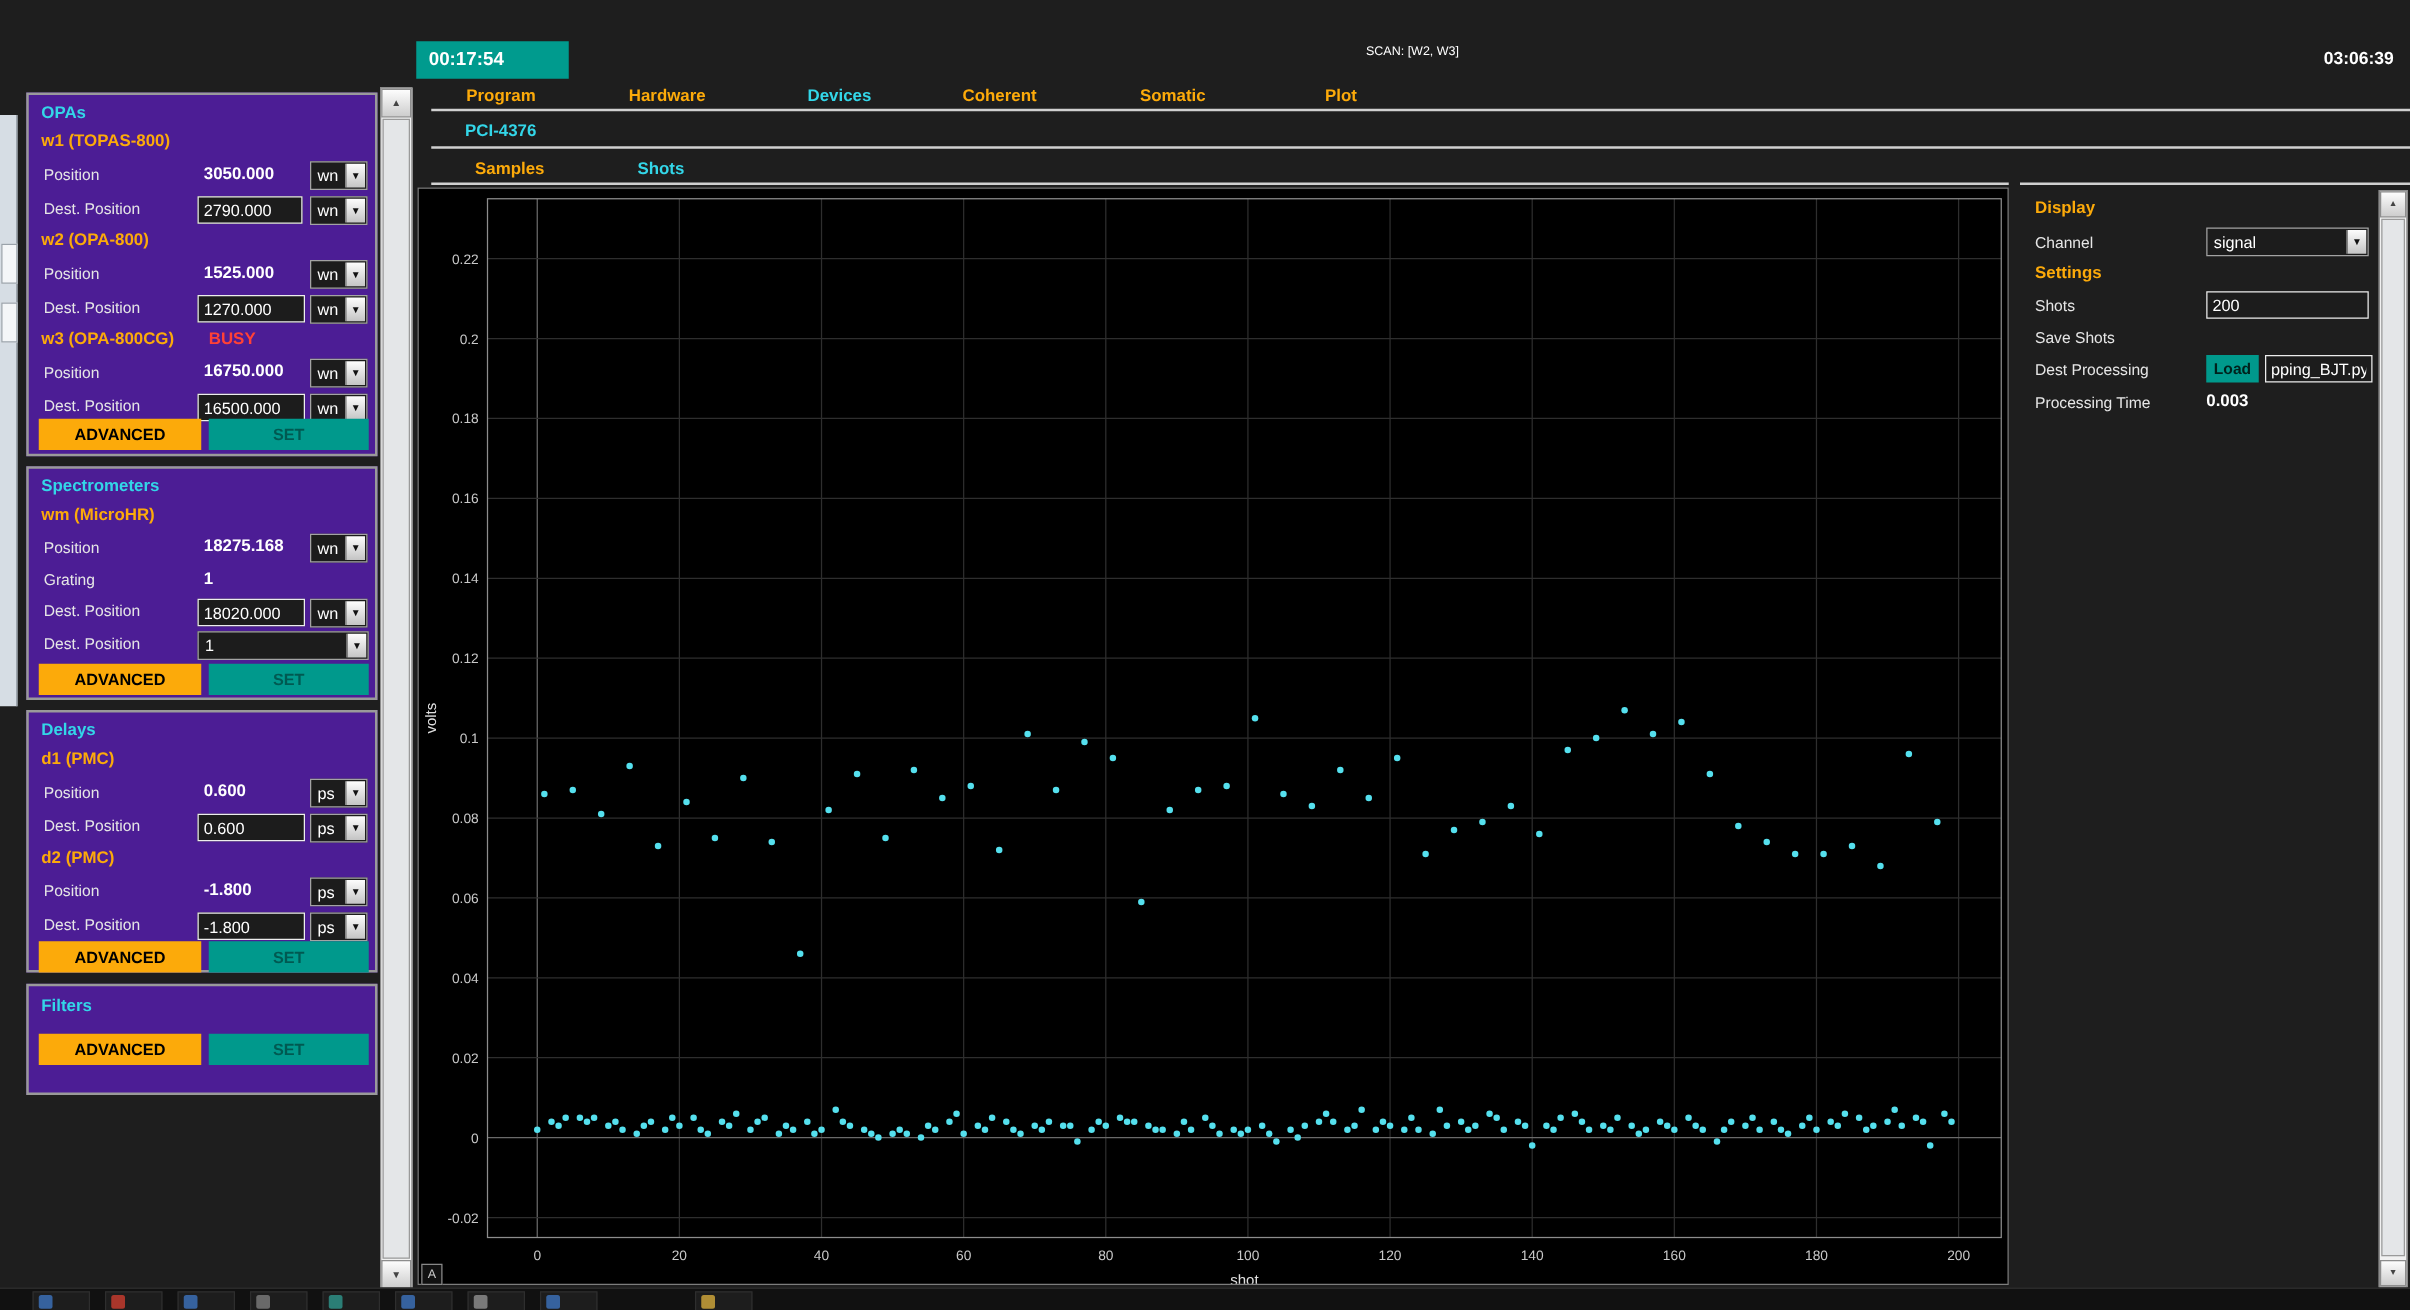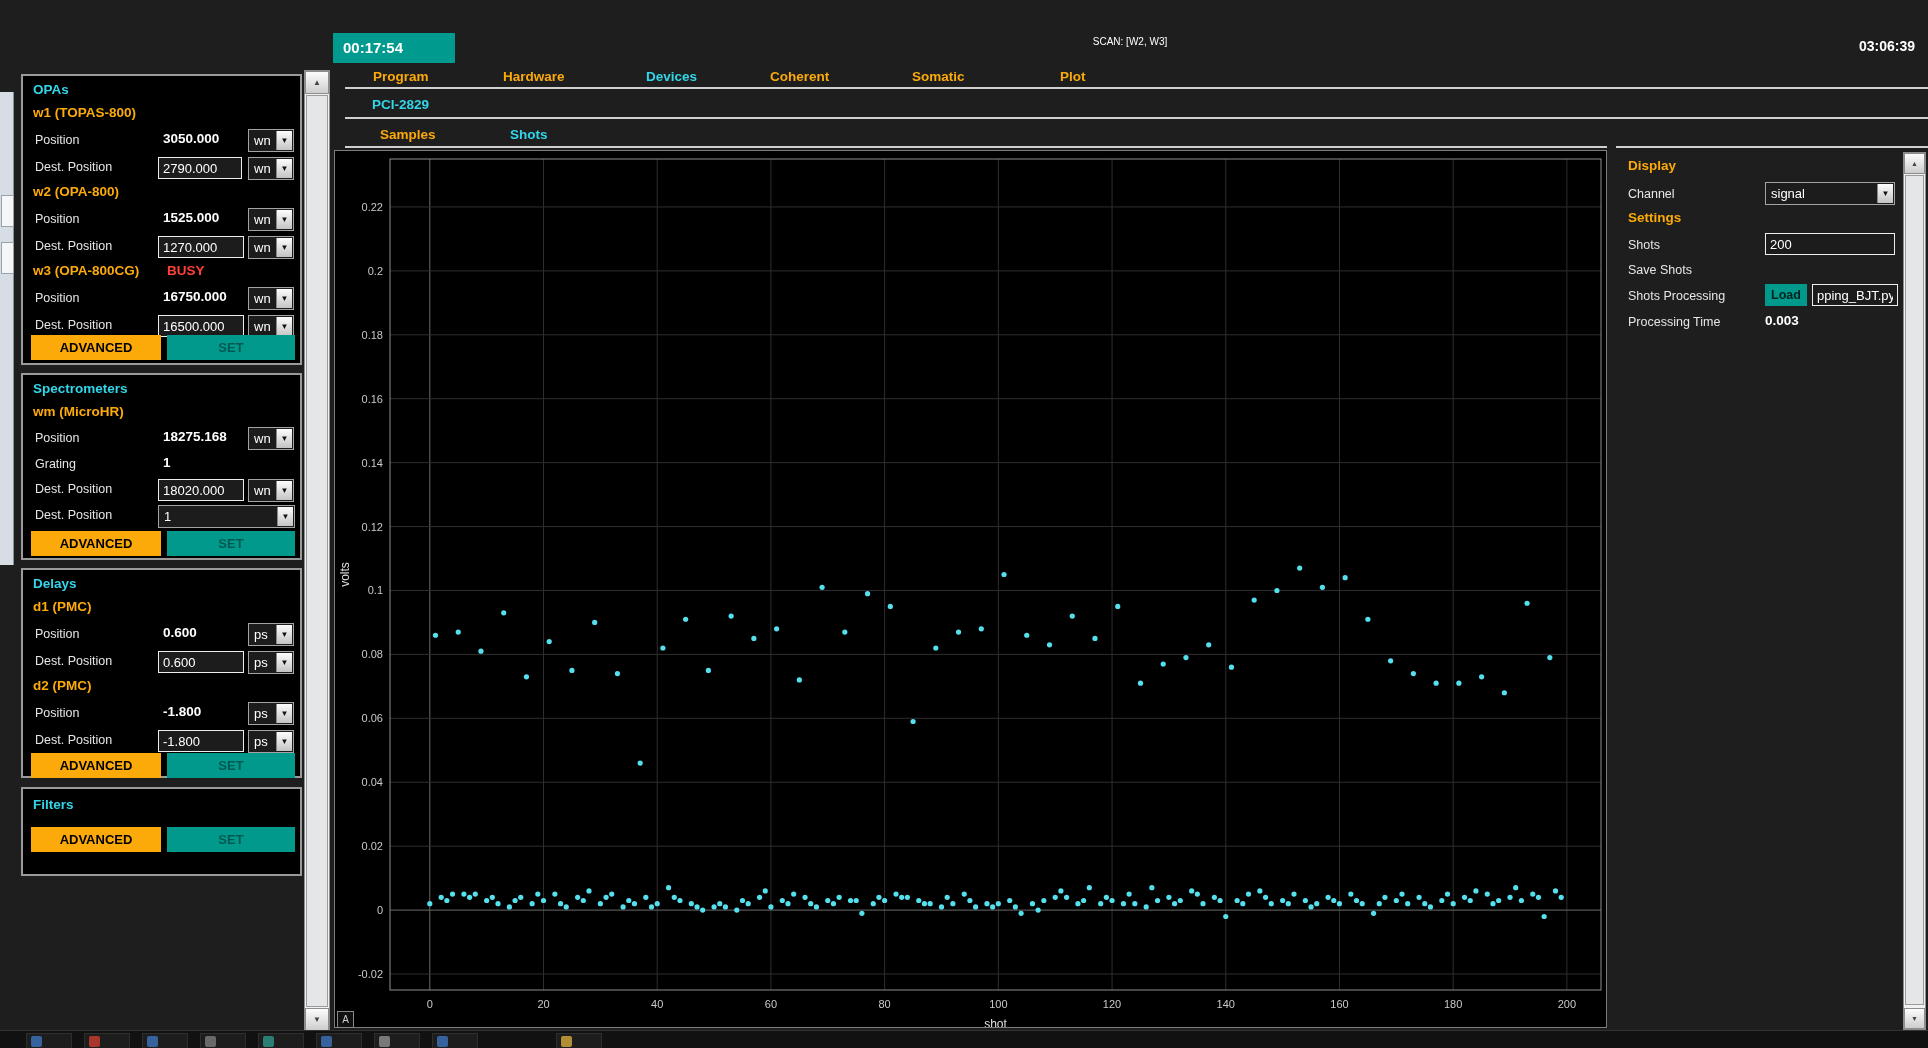--- a/index.html
+++ b/index.html
@@ -13,21 +13,21 @@
   #app-icon span{display:block;margin:3px;width:7px;height:7px;background:#7fb2e0;}
   
   #shutdown{left:20px;top:33px;width:300px;height:30px;background:#ee4438;color:#6b3a36;font-weight:bold;font-size:15px;text-align:center;line-height:30px;letter-spacing:1px;}
   #timer{left:333px;top:33px;width:122px;height:30px;background:#009b8e;color:#fff;font-weight:bold;font-size:15px;line-height:30px;padding-left:10px;box-sizing:border-box;}
   #scan{left:1000px;top:36px;width:260px;text-align:center;color:#fff;font-weight:normal;font-size:10px;}
   #clock{left:1820px;top:38px;width:95px;text-align:right;color:#fff;font-weight:bold;font-size:14px;}
   
   #bgwin{left:0;top:92px;width:13px;height:473px;background:#d6dde4;border-right:1px solid #8a929a;}
   .bgwidget{left:1px;width:11px;background:#f4f6f8;border:1px solid #9aa2aa;}
   
-  .box{left:21px;width:281px;border:2px solid #9a9a9a;background:#000000;box-sizing:border-box;}
+  .box{left:21px;width:281px;border:2px solid #9a9a9a;background:#4c1d95;box-sizing:border-box;}
   .cyanh{color:#33d6e8;font-weight:bold;font-size:13.5px;}
   .yellowh{color:#fcaa0a;font-weight:bold;font-size:13.5px;}
   .lbl{color:#e6e6e6;font-size:12.5px;}
   .bval{color:#fff;font-weight:bold;font-size:13.5px;white-space:nowrap;overflow:hidden;}
   .busy{color:#ff4136;font-weight:bold;font-size:13.5px;}
   .tinput{position:absolute;background:#1c1c1c;border:1px solid #ededed;color:#fff;font-size:13px;font-family:"Liberation Sans",sans-serif;padding:0 4px;height:22px;box-sizing:border-box;}
   .combo{position:absolute;height:23px;border:1px solid #a3a3a3;background:#1c1c1c;color:#fff;font-size:13px;box-sizing:border-box;}
   .combo .txt{position:absolute;left:5px;top:3px;}
   .arrow-btn{position:absolute;right:1px;top:1px;width:15px;height:19px;background:linear-gradient(#fdfdfd,#c4c4c4);border-left:1px solid #888;color:#111;font-size:8px;line-height:19px;text-align:center;}
   .btn-adv{background:#fcaa0a;color:#000;font-weight:bold;font-size:13px;text-align:center;line-height:25px;height:25px;}
@@ -183,21 +183,21 @@
   </div>
 
   <div class="abs tab" style="left:373px;">Program</div>
   <div class="abs tab" style="left:503px;">Hardware</div>
   <div class="abs tab active" style="left:646px;">Devices</div>
   <div class="abs tab" style="left:770px;">Coherent</div>
   <div class="abs tab" style="left:912px;">Somatic</div>
   <div class="abs tab" style="left:1060px;">Plot</div>
   <div class="abs tabline" style="left:345px;top:87px;width:1583px;"></div>
 
-  <div class="abs tab active" style="left:372px;top:97px;">PCI-2829</div>
+  <div class="abs tab active" style="left:372px;top:97px;">PCI-4376</div>
   <div class="abs tabline" style="left:345px;top:117px;width:1583px;"></div>
 
   <div class="abs tab" style="left:380px;top:127px;">Samples</div>
   <div class="abs tab active" style="left:510px;top:127px;">Shots</div>
   <div class="abs tabline" style="left:345px;top:146px;width:1262px;"></div>
   <div class="abs tabline" style="left:1616px;top:146px;width:312px;"></div>
 
   <div class="abs" id="plot-widget">
     <svg id="plot-svg" width="1271" height="876">
         <line x1="94.79812206572771" x2="94.79812206572771" y1="8" y2="839" stroke="#6a6a6a" stroke-width="1"></line>
@@ -458,21 +458,21 @@
   <div class="abs yellowh" style="left:1628px;top:158px;">Display</div>
   <div class="abs rp-lbl" style="left:1628px;top:187px;">Channel</div>
   <div class="combo" style="left:1765px;top:182px;width:130px;">
     <span class="txt">signal</span>
     <span class="arrow-btn">▼</span>
   </div>
   <div class="abs yellowh" style="left:1628px;top:210px;">Settings</div>
   <div class="abs rp-lbl" style="left:1628px;top:238px;">Shots</div>
   <input class="tinput" style="left: 1765px; top: 233px; width: 130px;" value="200">
   <div class="abs rp-lbl" style="left:1628px;top:263px;">Save Shots</div>
-  <div class="abs rp-lbl" style="left:1628px;top:289px;">Shots Processing</div>
+  <div class="abs rp-lbl" style="left:1628px;top:289px;">Dest Processing</div>
   <div class="abs" id="load-btn">Load</div>
   <input class="tinput" style="left: 1812px; top: 284px; width: 86px;" value="pping_BJT.py">
   <div class="abs rp-lbl" style="left:1628px;top:315px;">Processing Time</div>
   <div class="abs bval" style="left:1765px;top:313px;">0.003</div>
 
   <div class="abs sb-track" style="left:1903px;top:152px;width:23px;height:878px;">
     <div class="sb-btn" style="top:0;height:21px;font-size:7px;line-height:20px;">▲</div>
     <div class="sb-thumb" style="top:22px;width:19px;height:830px;"></div>
     <div class="sb-btn" style="bottom:0;height:21px;font-size:7px;line-height:20px;">▼</div>
   </div>

